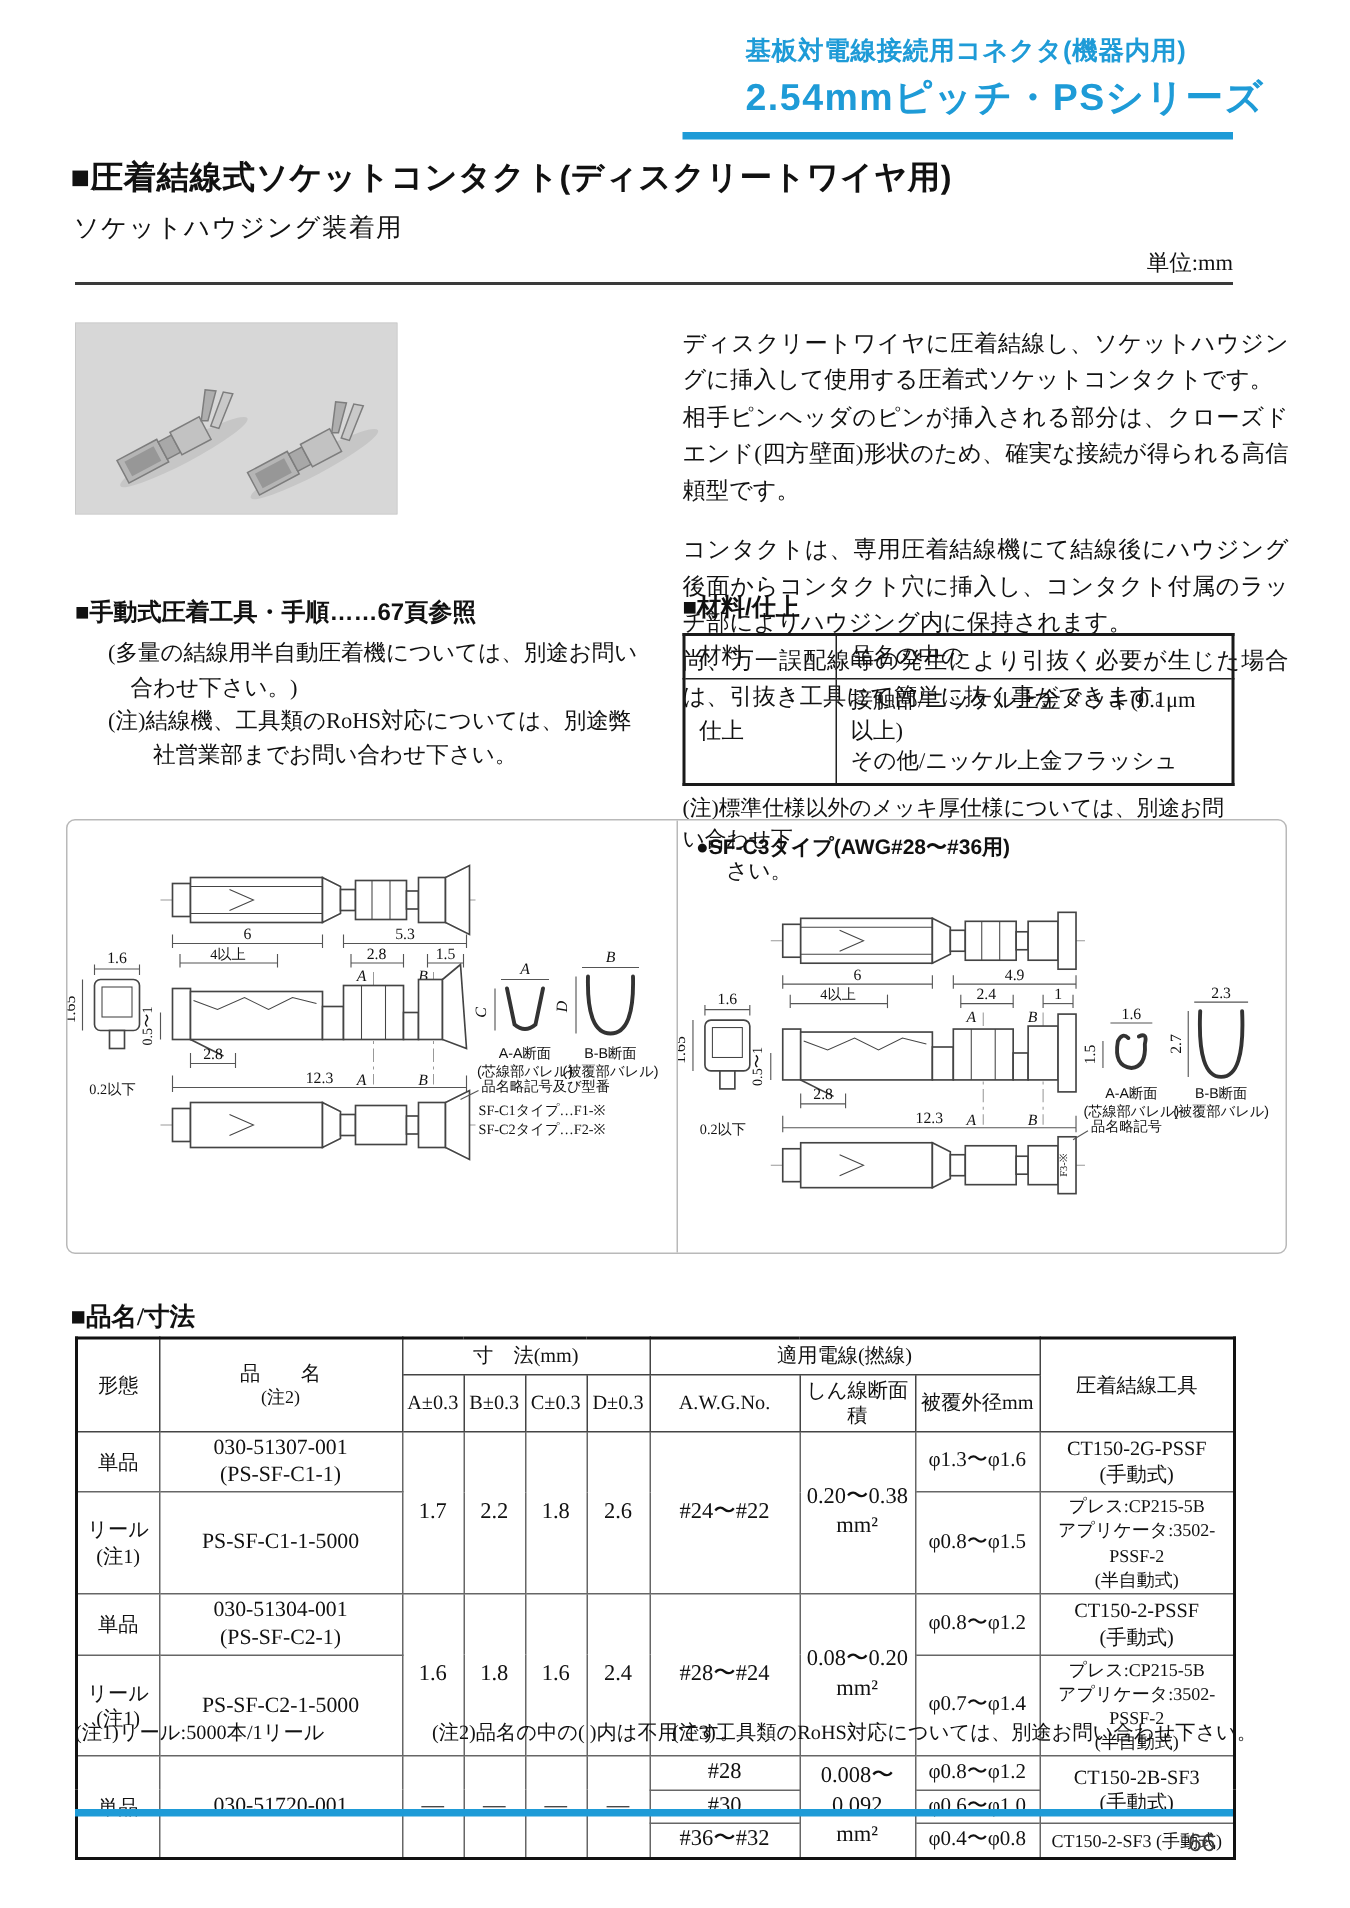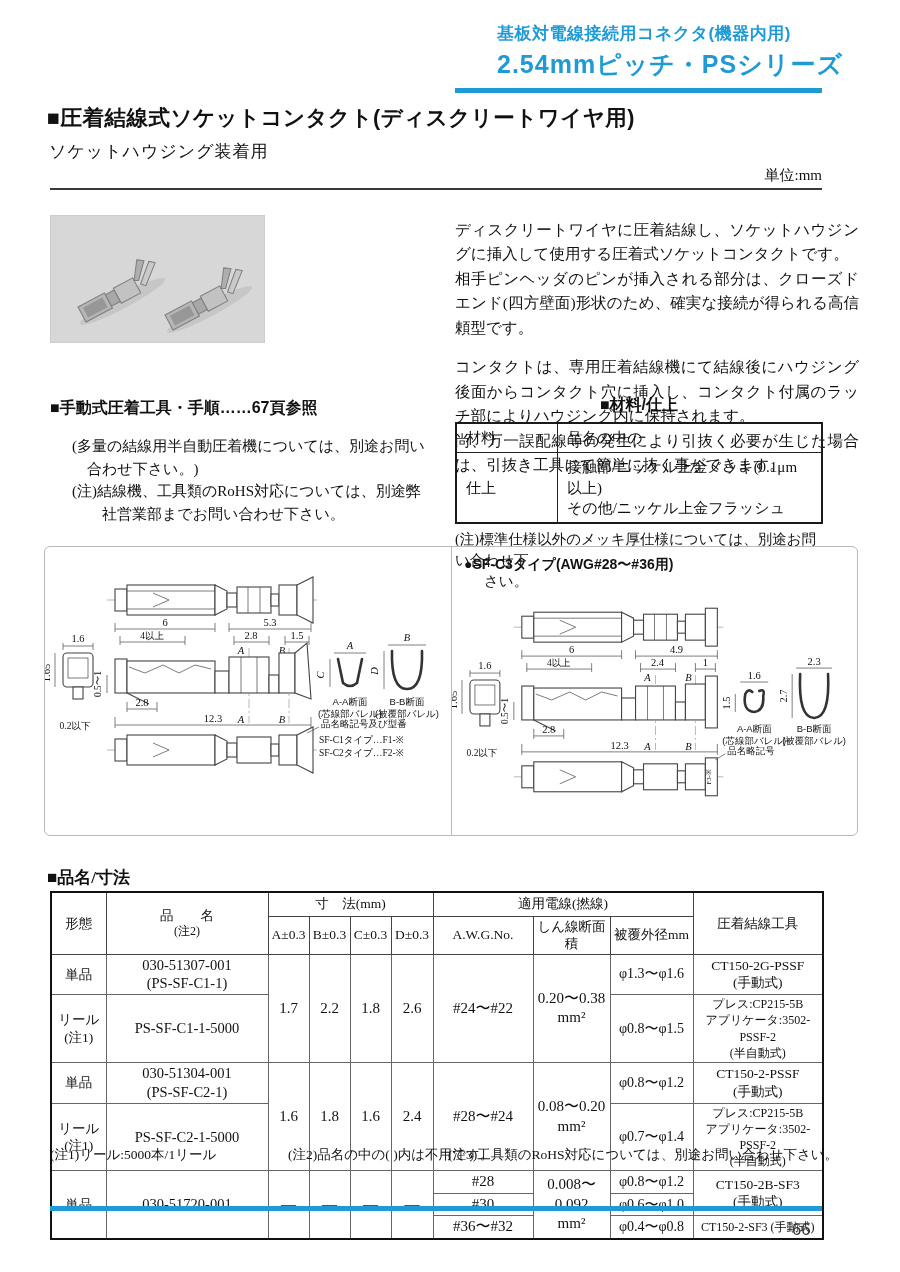--- a/index.html
+++ b/index.html
@@ -18,25 +18,25 @@
   .subtitle{position:absolute;left:49px;top:140px;font-size:17px;letter-spacing:1px;}
   .unit-rule{position:absolute;left:50px;top:166px;width:772px;border-bottom:2.5px solid #3a3a3a;
              text-align:right;padding-bottom:3px;font-size:15px;}
 
   .photo{position:absolute;left:50px;top:215px;width:215px;height:128px;}
 
   .intro{position:absolute;left:455px;top:218px;width:404px;font-size:15.5px;line-height:1.58;text-align:justify;}
   .intro p{margin:0 0 15px 0;}
 
   .tools{position:absolute;left:50px;top:398px;width:395px;}
-  .tools .h{font-size:16px;font-weight:bold;margin-bottom:16px;}
+  .tools .h{font-size:16px;font-weight:bold;margin-bottom:6px;}
   .tools .ln{font-size:15px;line-height:1.5;margin-left:22px;}
 
   .materials{position:absolute;left:455px;top:395px;width:368px;}
-  .materials .h{font-size:16px;font-weight:bold;margin-bottom:6px;text-align:center;}
+  .materials .h{font-size:16px;font-weight:bold;margin-bottom:6px;}
   .mat-table{border-collapse:collapse;width:100%;border-radius:17px;}
   .mat-table td{border:1px solid #222;font-size:15px;padding:4px 9px;line-height:1.35;}
   .mat-table{border:2px solid #1a1a1a;}
   .mat-table .lbl{width:82px;}
   .mat-note{font-size:14.5px;line-height:1.45;margin-top:5px;}
 
   
   .drawings{position:absolute;left:44px;top:546px;width:812px;height:288px;
             border:1px solid #b9b9b9;border-radius:6px;}
   .dw-divider{position:absolute;left:406px;top:0;width:1px;height:100%;background:#b9b9b9;}

